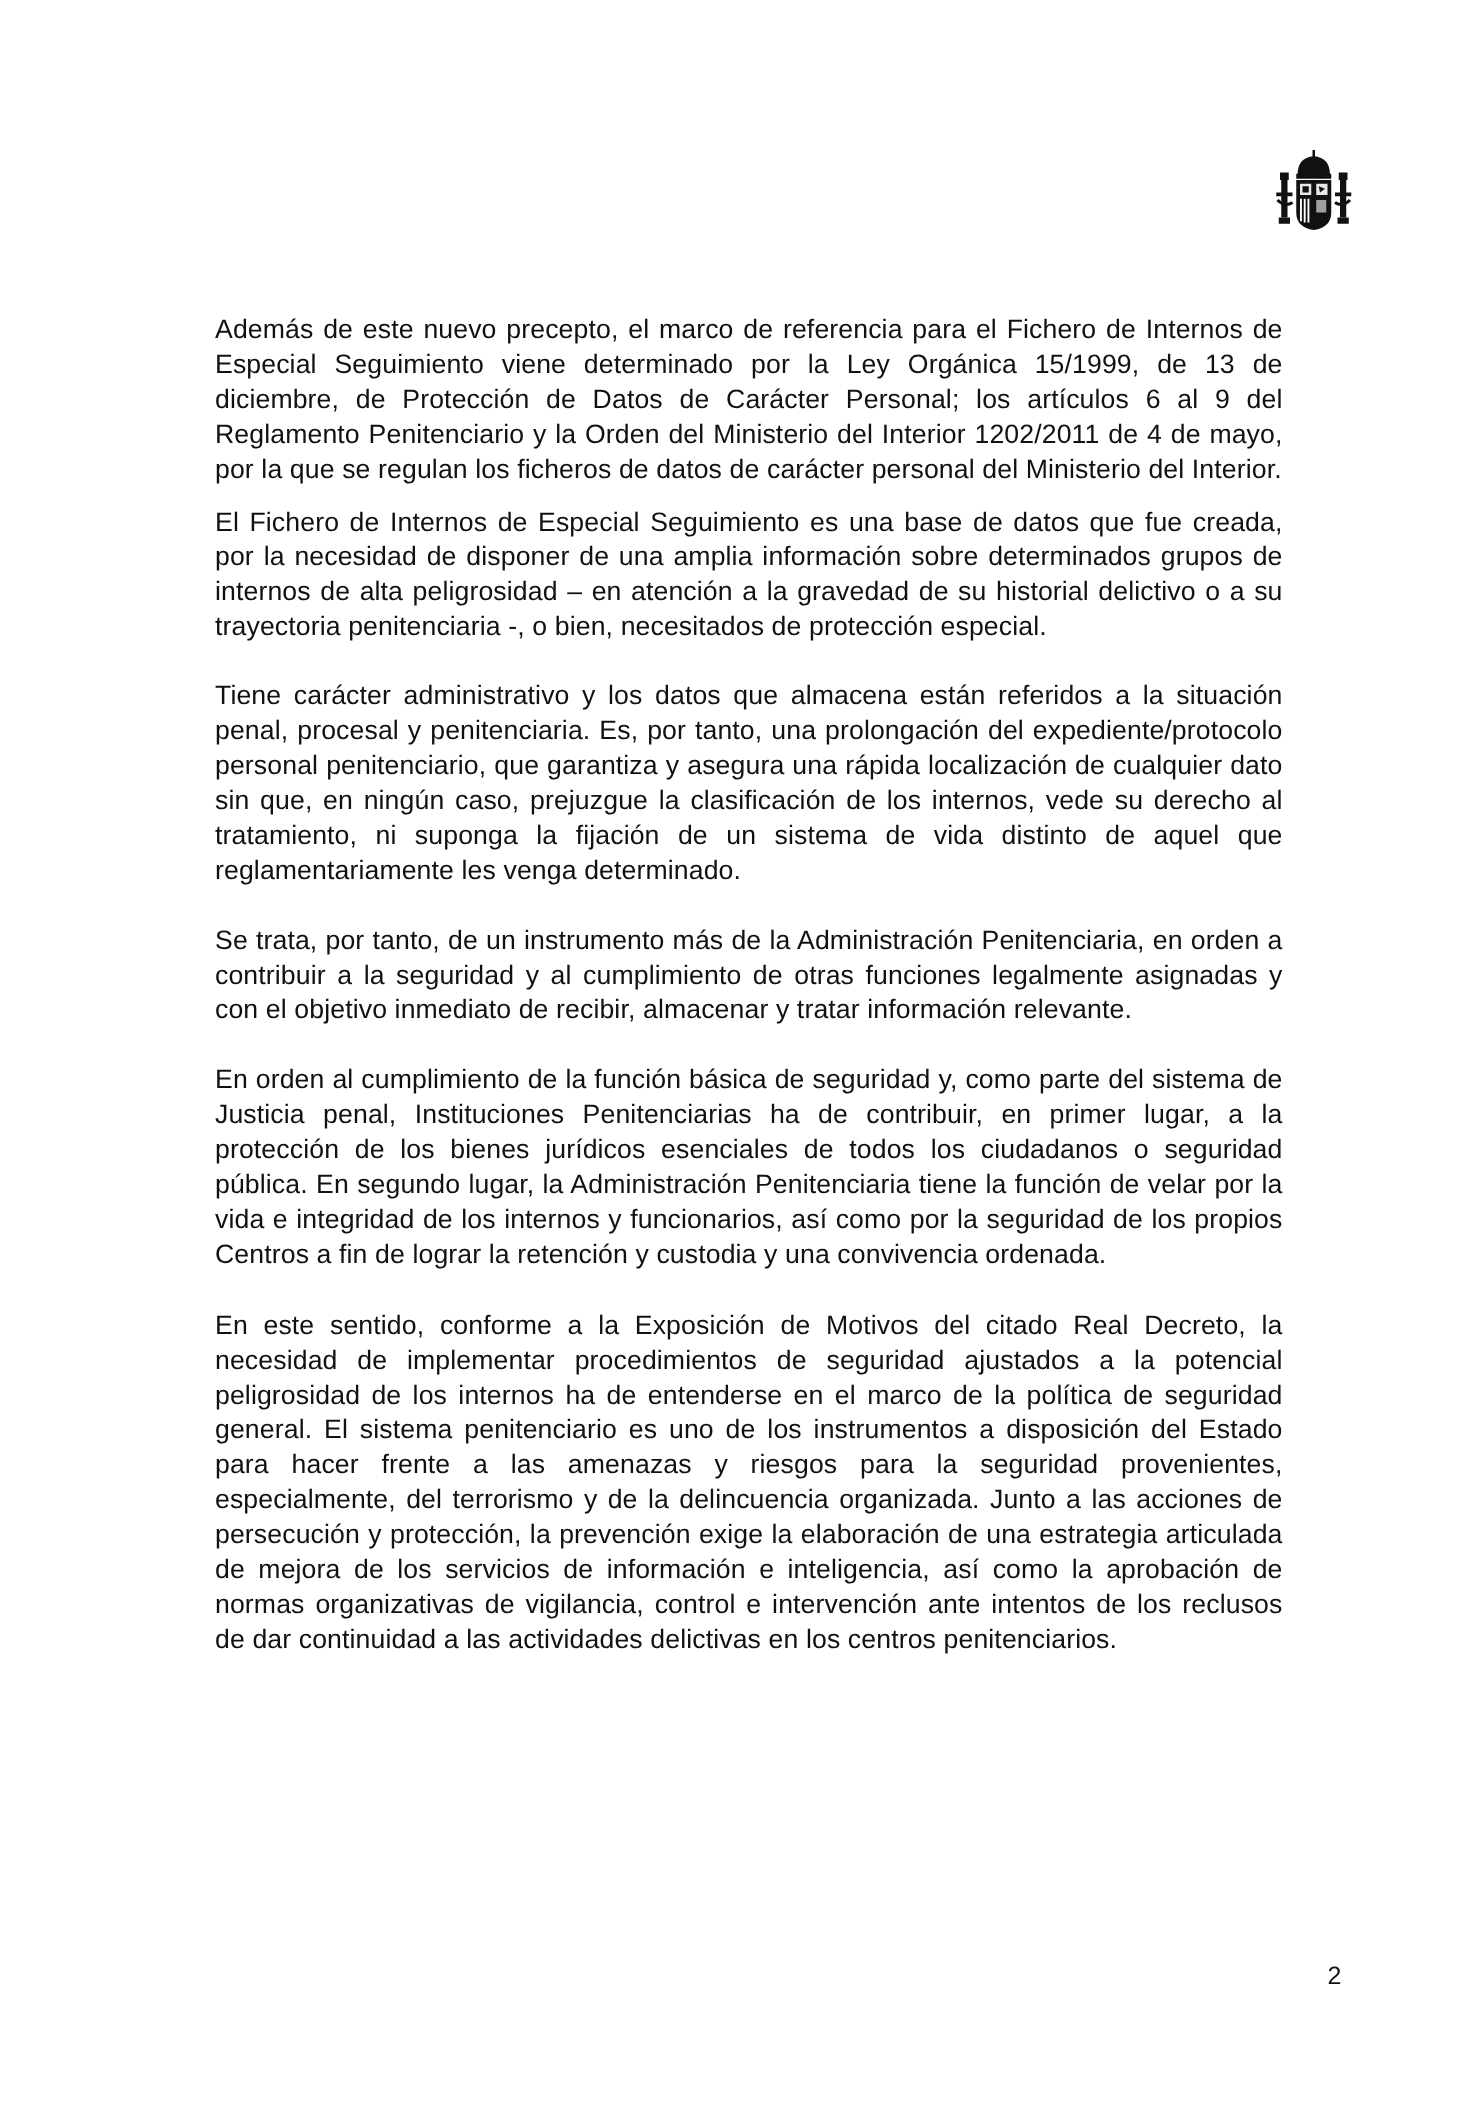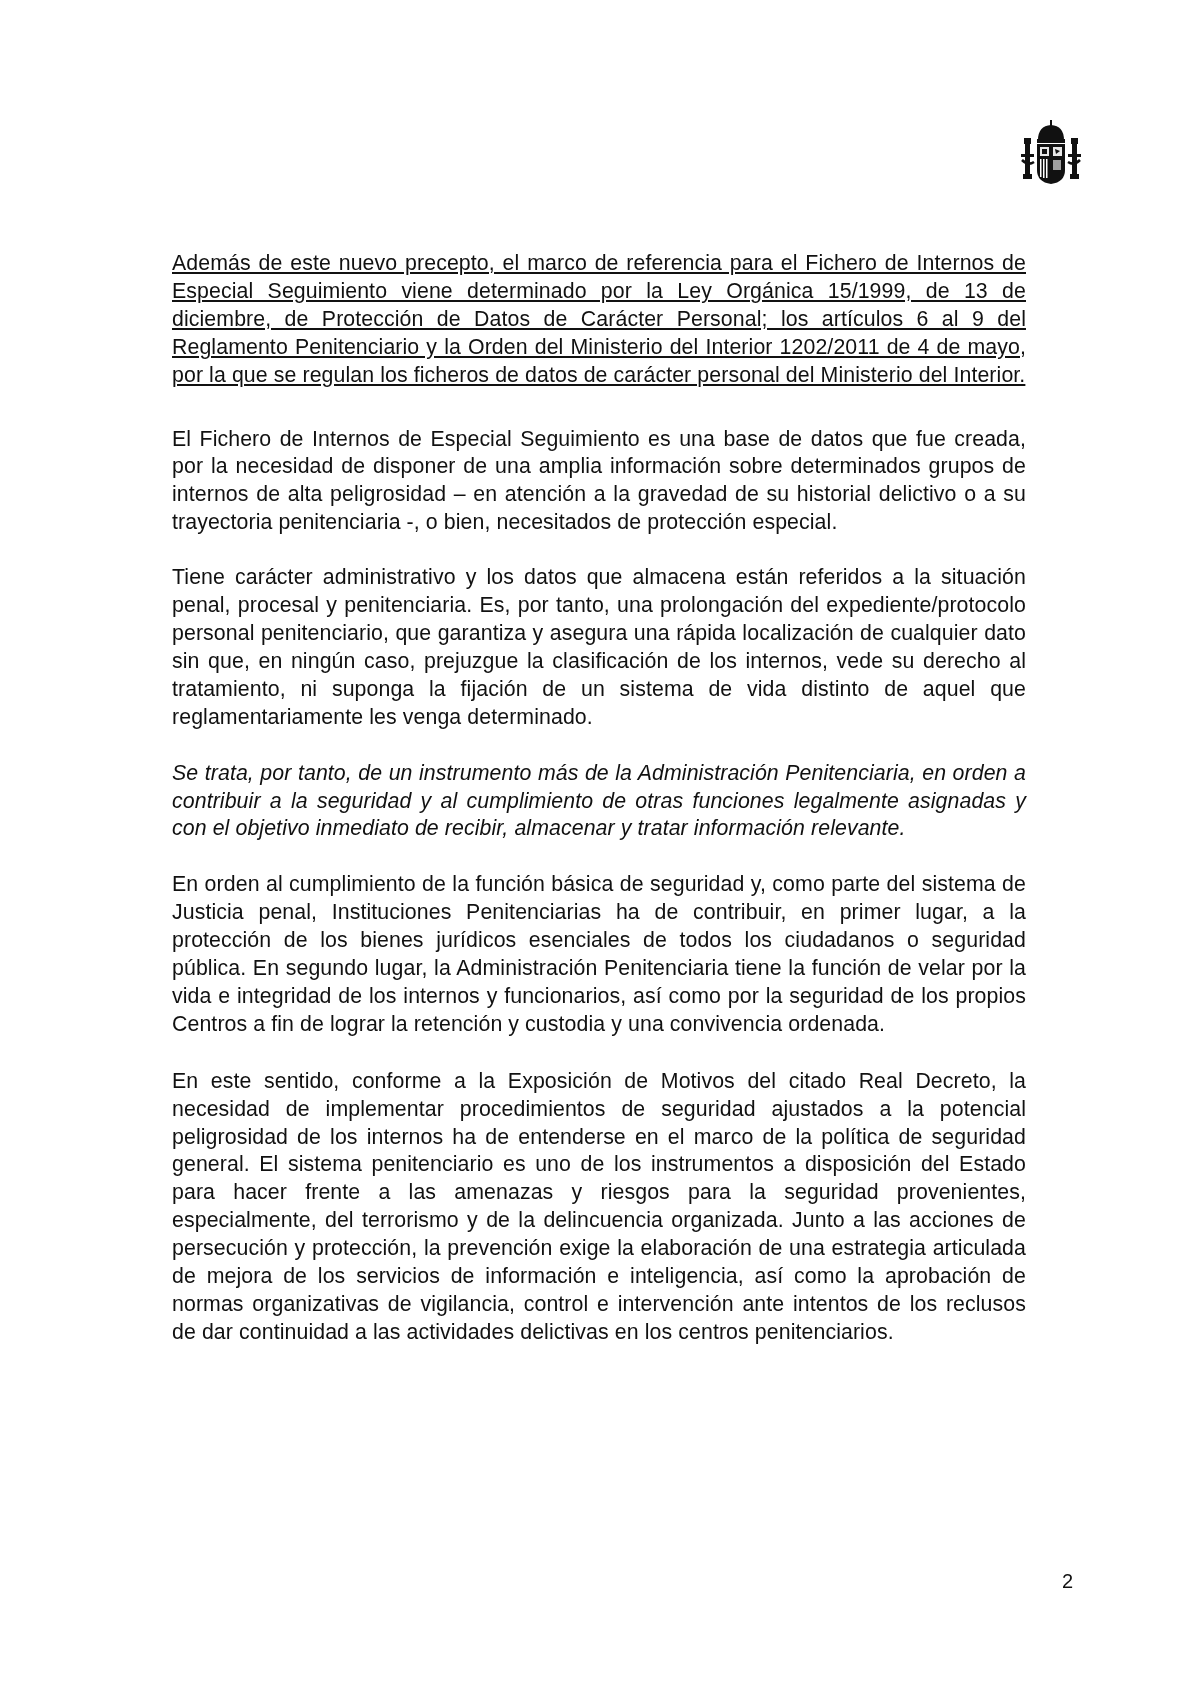--- a/index.html
+++ b/index.html
@@ -28,24 +28,24 @@
       top: 250px;
       width: 854px;
     }
     .para {
       margin: 0 0 29px 0;
       font-size: 21.3px;
       line-height: 27.9px;
       text-align: justify;
       letter-spacing: 0.1px;
     }
-    .para.p1 { margin-bottom: 36px; text-decoration: underline; }
+    .para.p1 { margin-bottom: 15px; }
     .para.p2 { margin-bottom: 27px; }
     .para.p3 { margin-bottom: 28px; }
-    .para.p4 { margin-bottom: 28px; font-style: italic; }
+    .para.p4 { margin-bottom: 28px; }
     .para.p5 { }
     .it { }
     .page-number {
       position: absolute;
       left: 1062px;
       top: 1570px;
       font-size: 20px;
       color: #111111;
     }
   </style>

